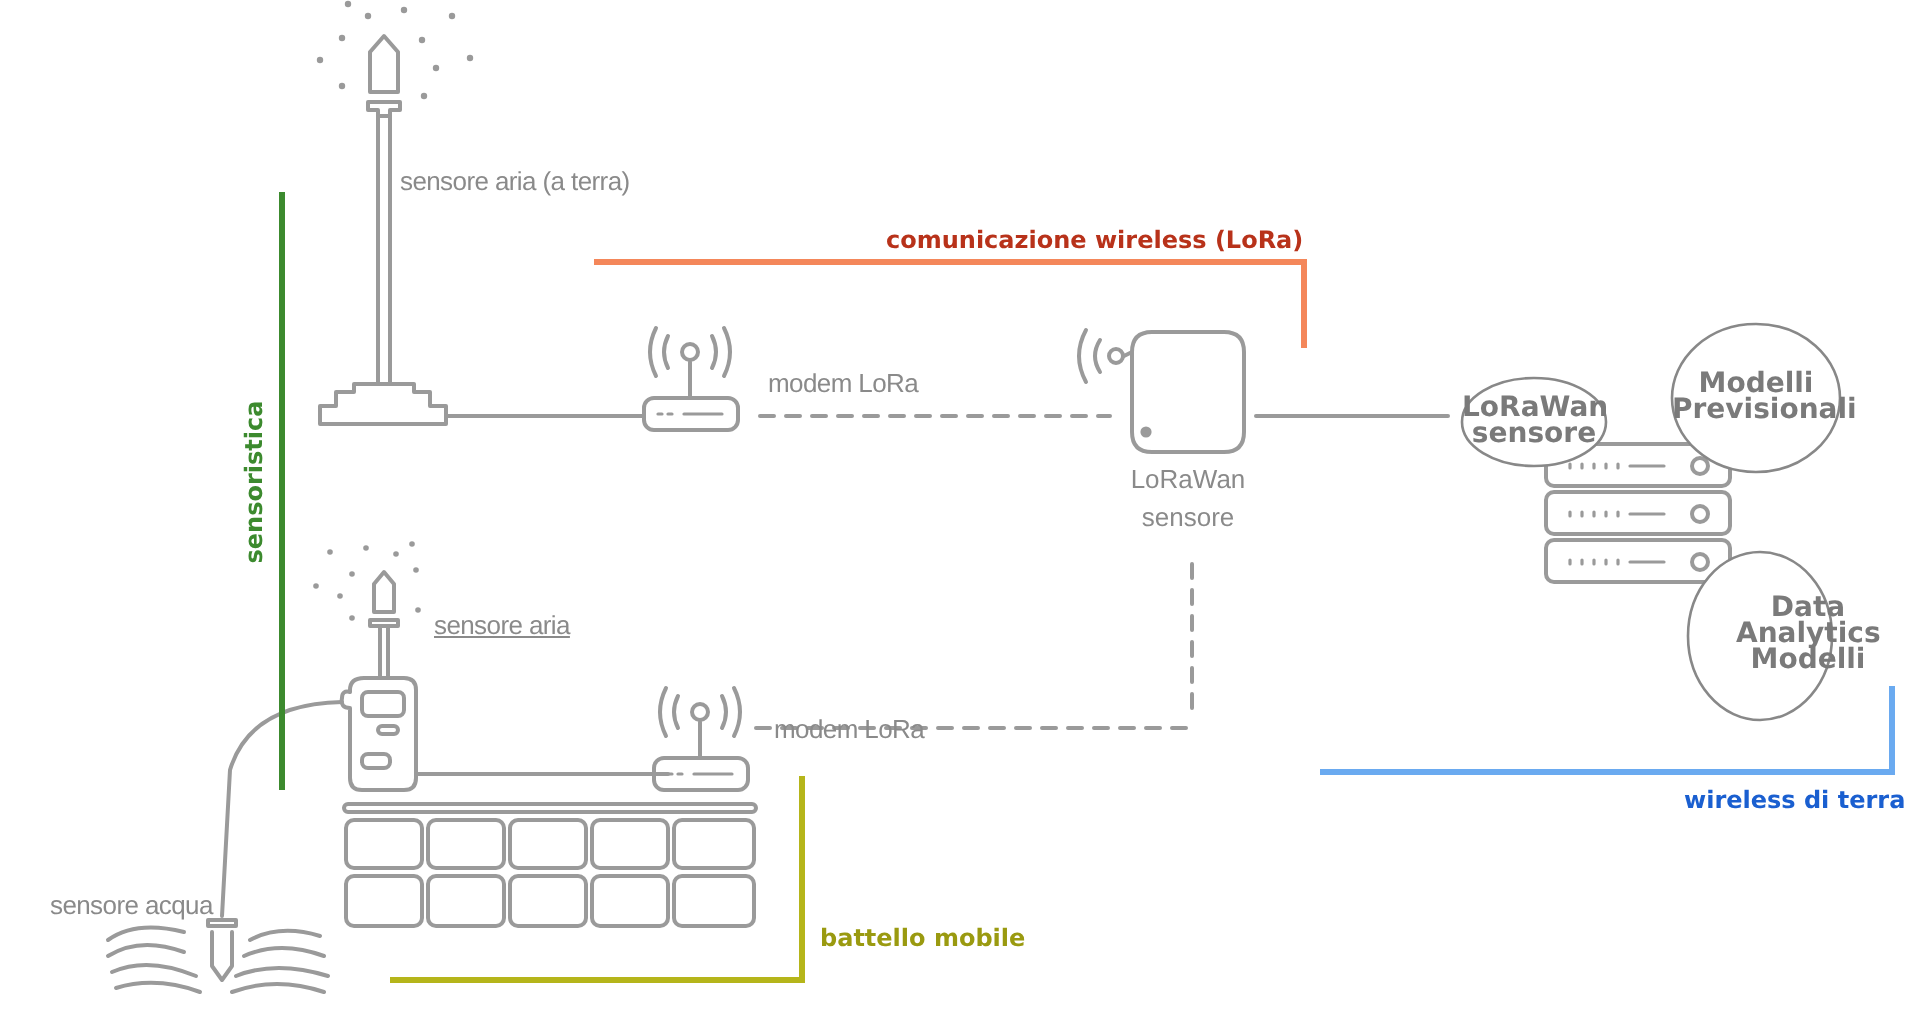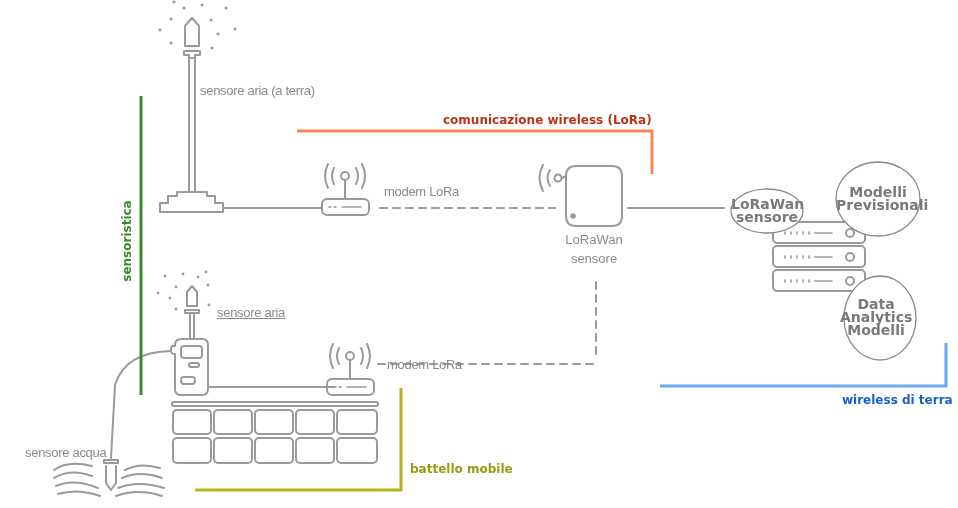--- a/index.html
+++ b/index.html
@@ -159,21 +159,21 @@
 <div class="lbl" style="left:25px;top:429px;">sensore acqua</div>
 
 <div class="bubble" style="left:731px;top:198px;width:72px;">
   <div>LoRaWan</div>
   <div>sensore</div>
 </div>
 <div class="bubble" style="left:836px;top:186px;width:84px;">
   <div>Modelli</div>
   <div>Previsionali</div>
 </div>
-<div class="bubble" style="left:840px;top:298px;width:72px;">
+<div class="bubble" style="left:868px;top:298px;width:72px;">
   <div>Data</div>
   <div>Analytics</div>
   <div>Modelli</div>
 </div>
 
 <div class="grp" style="left:443px;top:113px;color:#b8321a;">comunicazione wireless (LoRa)</div>
 <div class="grp" style="left:842px;top:393px;color:#1a5fd0;">wireless di terra</div>
 <div class="grp" style="left:410px;top:462px;color:#9a9a10;">battello mobile</div>
 <div class="grp vert" style="left:85px;top:234px;width:84px;text-align:center;color:#3c8a2e;">sensoristica</div>
 </div>

